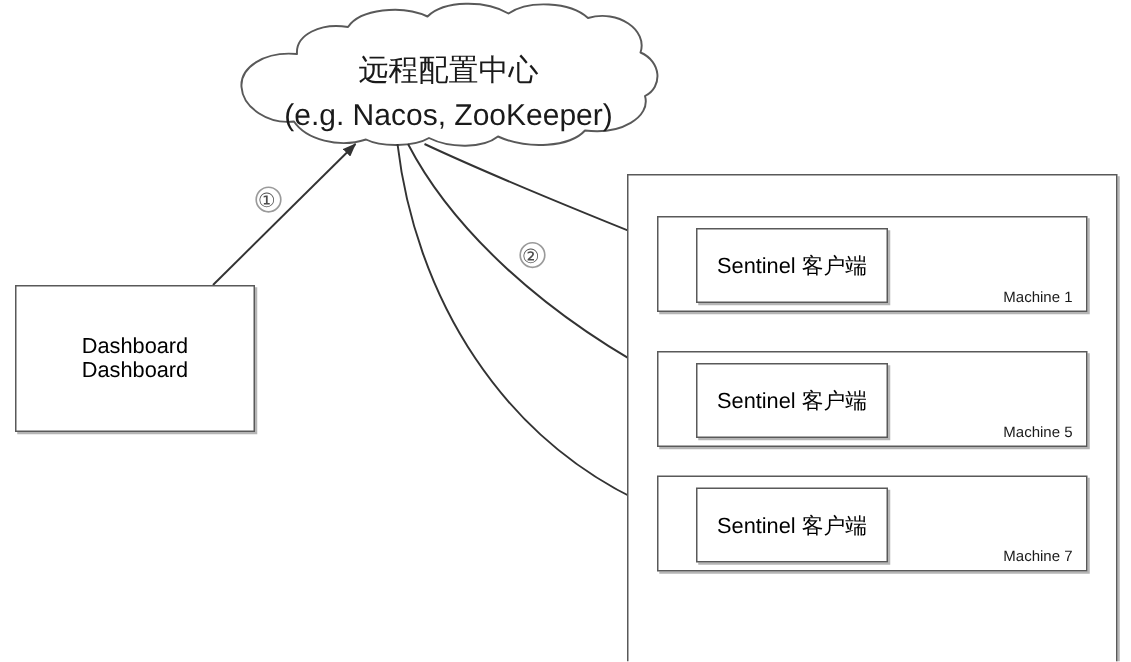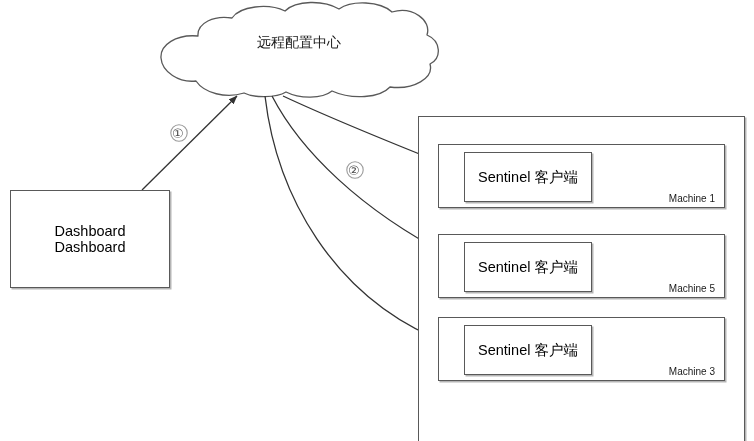--- a/index.html
+++ b/index.html
@@ -84,21 +84,21 @@
     bottom: 5px;
     font-size: 14.5px;
     color: #701a75;
   }
   #cloud-text {
     position: absolute;
     left: 168px;
     top: 32px;
     width: 262px;
     text-align: center;
-    font-size: 14px;
+    font-size: 20px;
     color: #1a1a1a;
     line-height: 1.5;
   }
   .step-marker {
     position: absolute;
     font-size: 13px;
     color: #4d4d4d;
   }
   #step-1 { left: 172px; top: 126px; }
   #step-2 { left: 348px; top: 163px; }
@@ -135,20 +135,21 @@
     <path d="M 283 96 C 330 118, 384 140, 452 167" fill="none" stroke="#333333" stroke-width="1.3" marker-end="url(#arrowhead)"></path>
     <path d="M 272 96 C 300 150, 360 210, 452 257" fill="none" stroke="#333333" stroke-width="1.3" marker-end="url(#arrowhead)"></path>
     <path d="M 265 96 C 276 190, 330 300, 452 345" fill="none" stroke="#333333" stroke-width="1.3" marker-end="url(#arrowhead)"></path>
 
     <circle cx="179" cy="133" r="8.2" fill="none" stroke="#9a9a9a" stroke-width="1.1"></circle>
     <circle cx="355" cy="170" r="8.2" fill="none" stroke="#9a9a9a" stroke-width="1.1"></circle>
   </svg>
 
   <div id="cloud-text">
     <div>远程配置中心</div>
+    <div>(e.g. Nacos, ZooKeeper)</div>
   </div>
 
   <div class="step-marker" id="step-1">①</div>
   <div class="step-marker" id="step-2">②</div>
 
   <div class="box shadow-box" id="dashboard-box">
     <div class="ctr-lbl">
       <div id="dashboard-label">
         <div>Dashboard</div>
         <div>Dashboard</div>
@@ -169,19 +170,19 @@
       <div class="box shadow-box client-box">
         <div class="ctr-lbl client-label">Sentinel 客户端</div>
       </div>
       <div class="machine-label">Machine 5</div>
     </div>
 
     <div class="box shadow-box machine-box" id="machine-box-2">
       <div class="box shadow-box client-box">
         <div class="ctr-lbl client-label">Sentinel 客户端</div>
       </div>
-      <div class="machine-label">Machine 3</div>
+      <div class="machine-label">Machine 7</div>
     </div>
 
     <div id="app-label">App A</div>
   </div>
 
 </div>
 
 </body></html>

